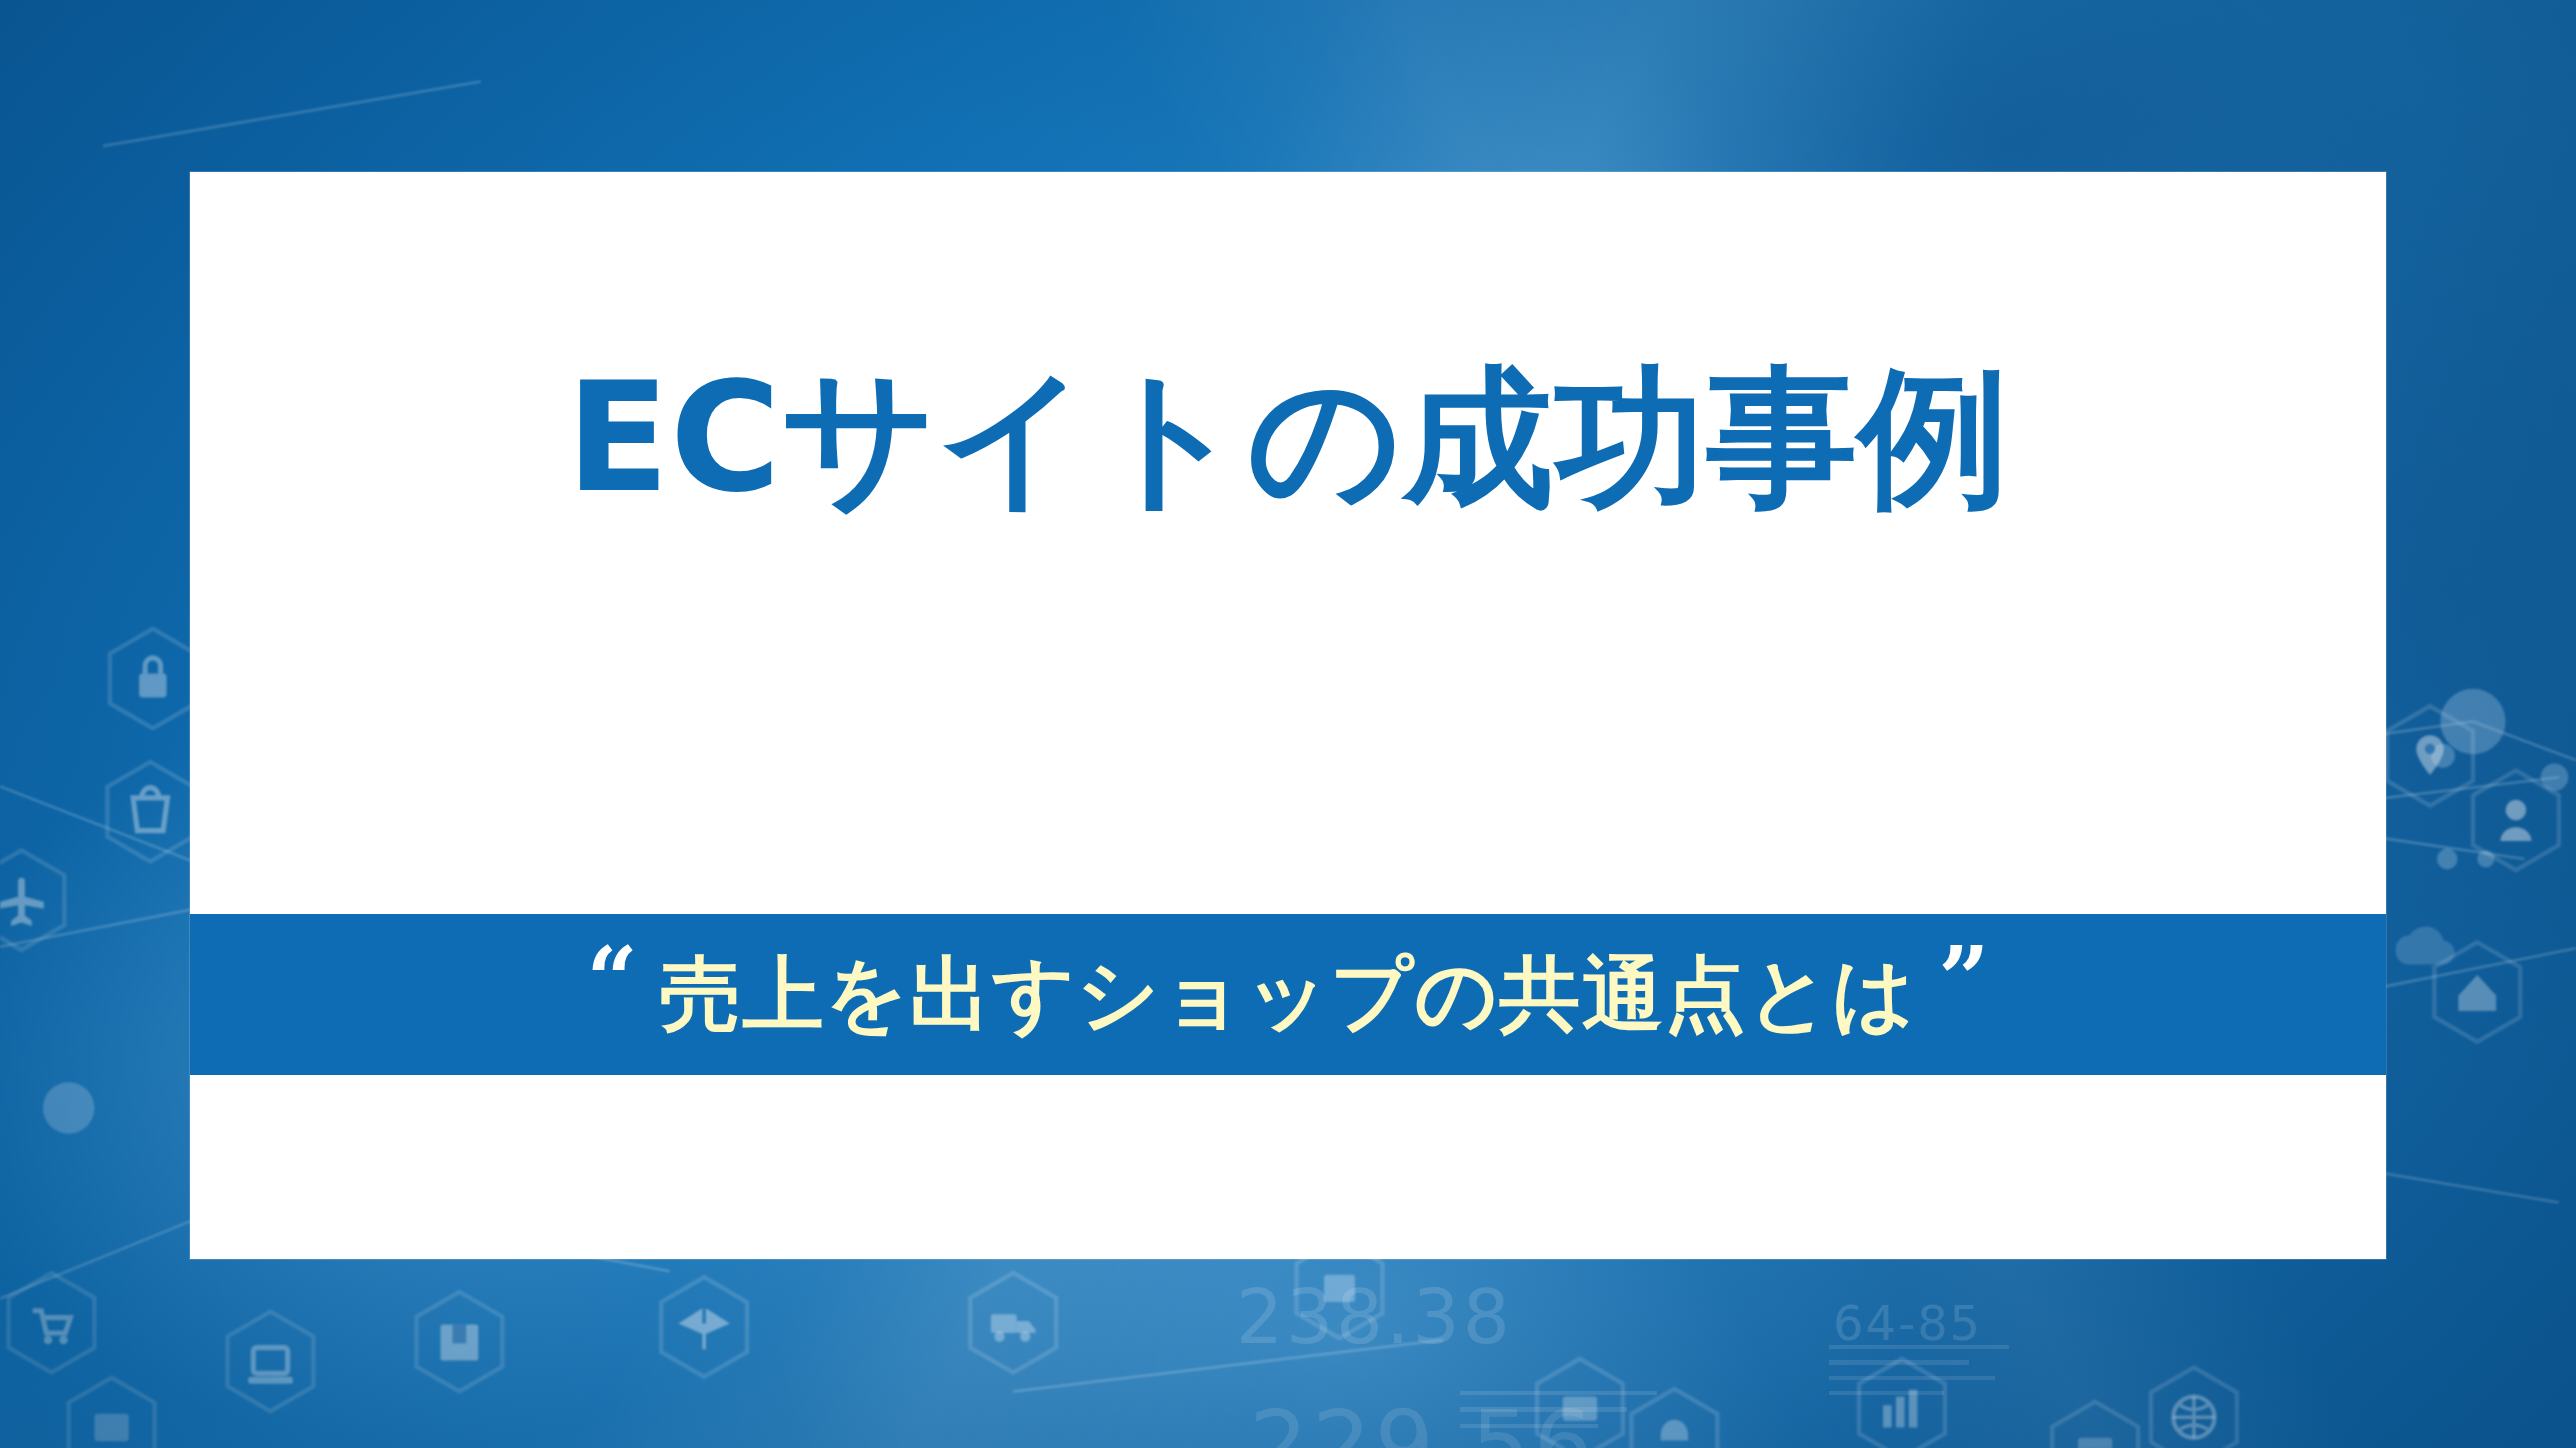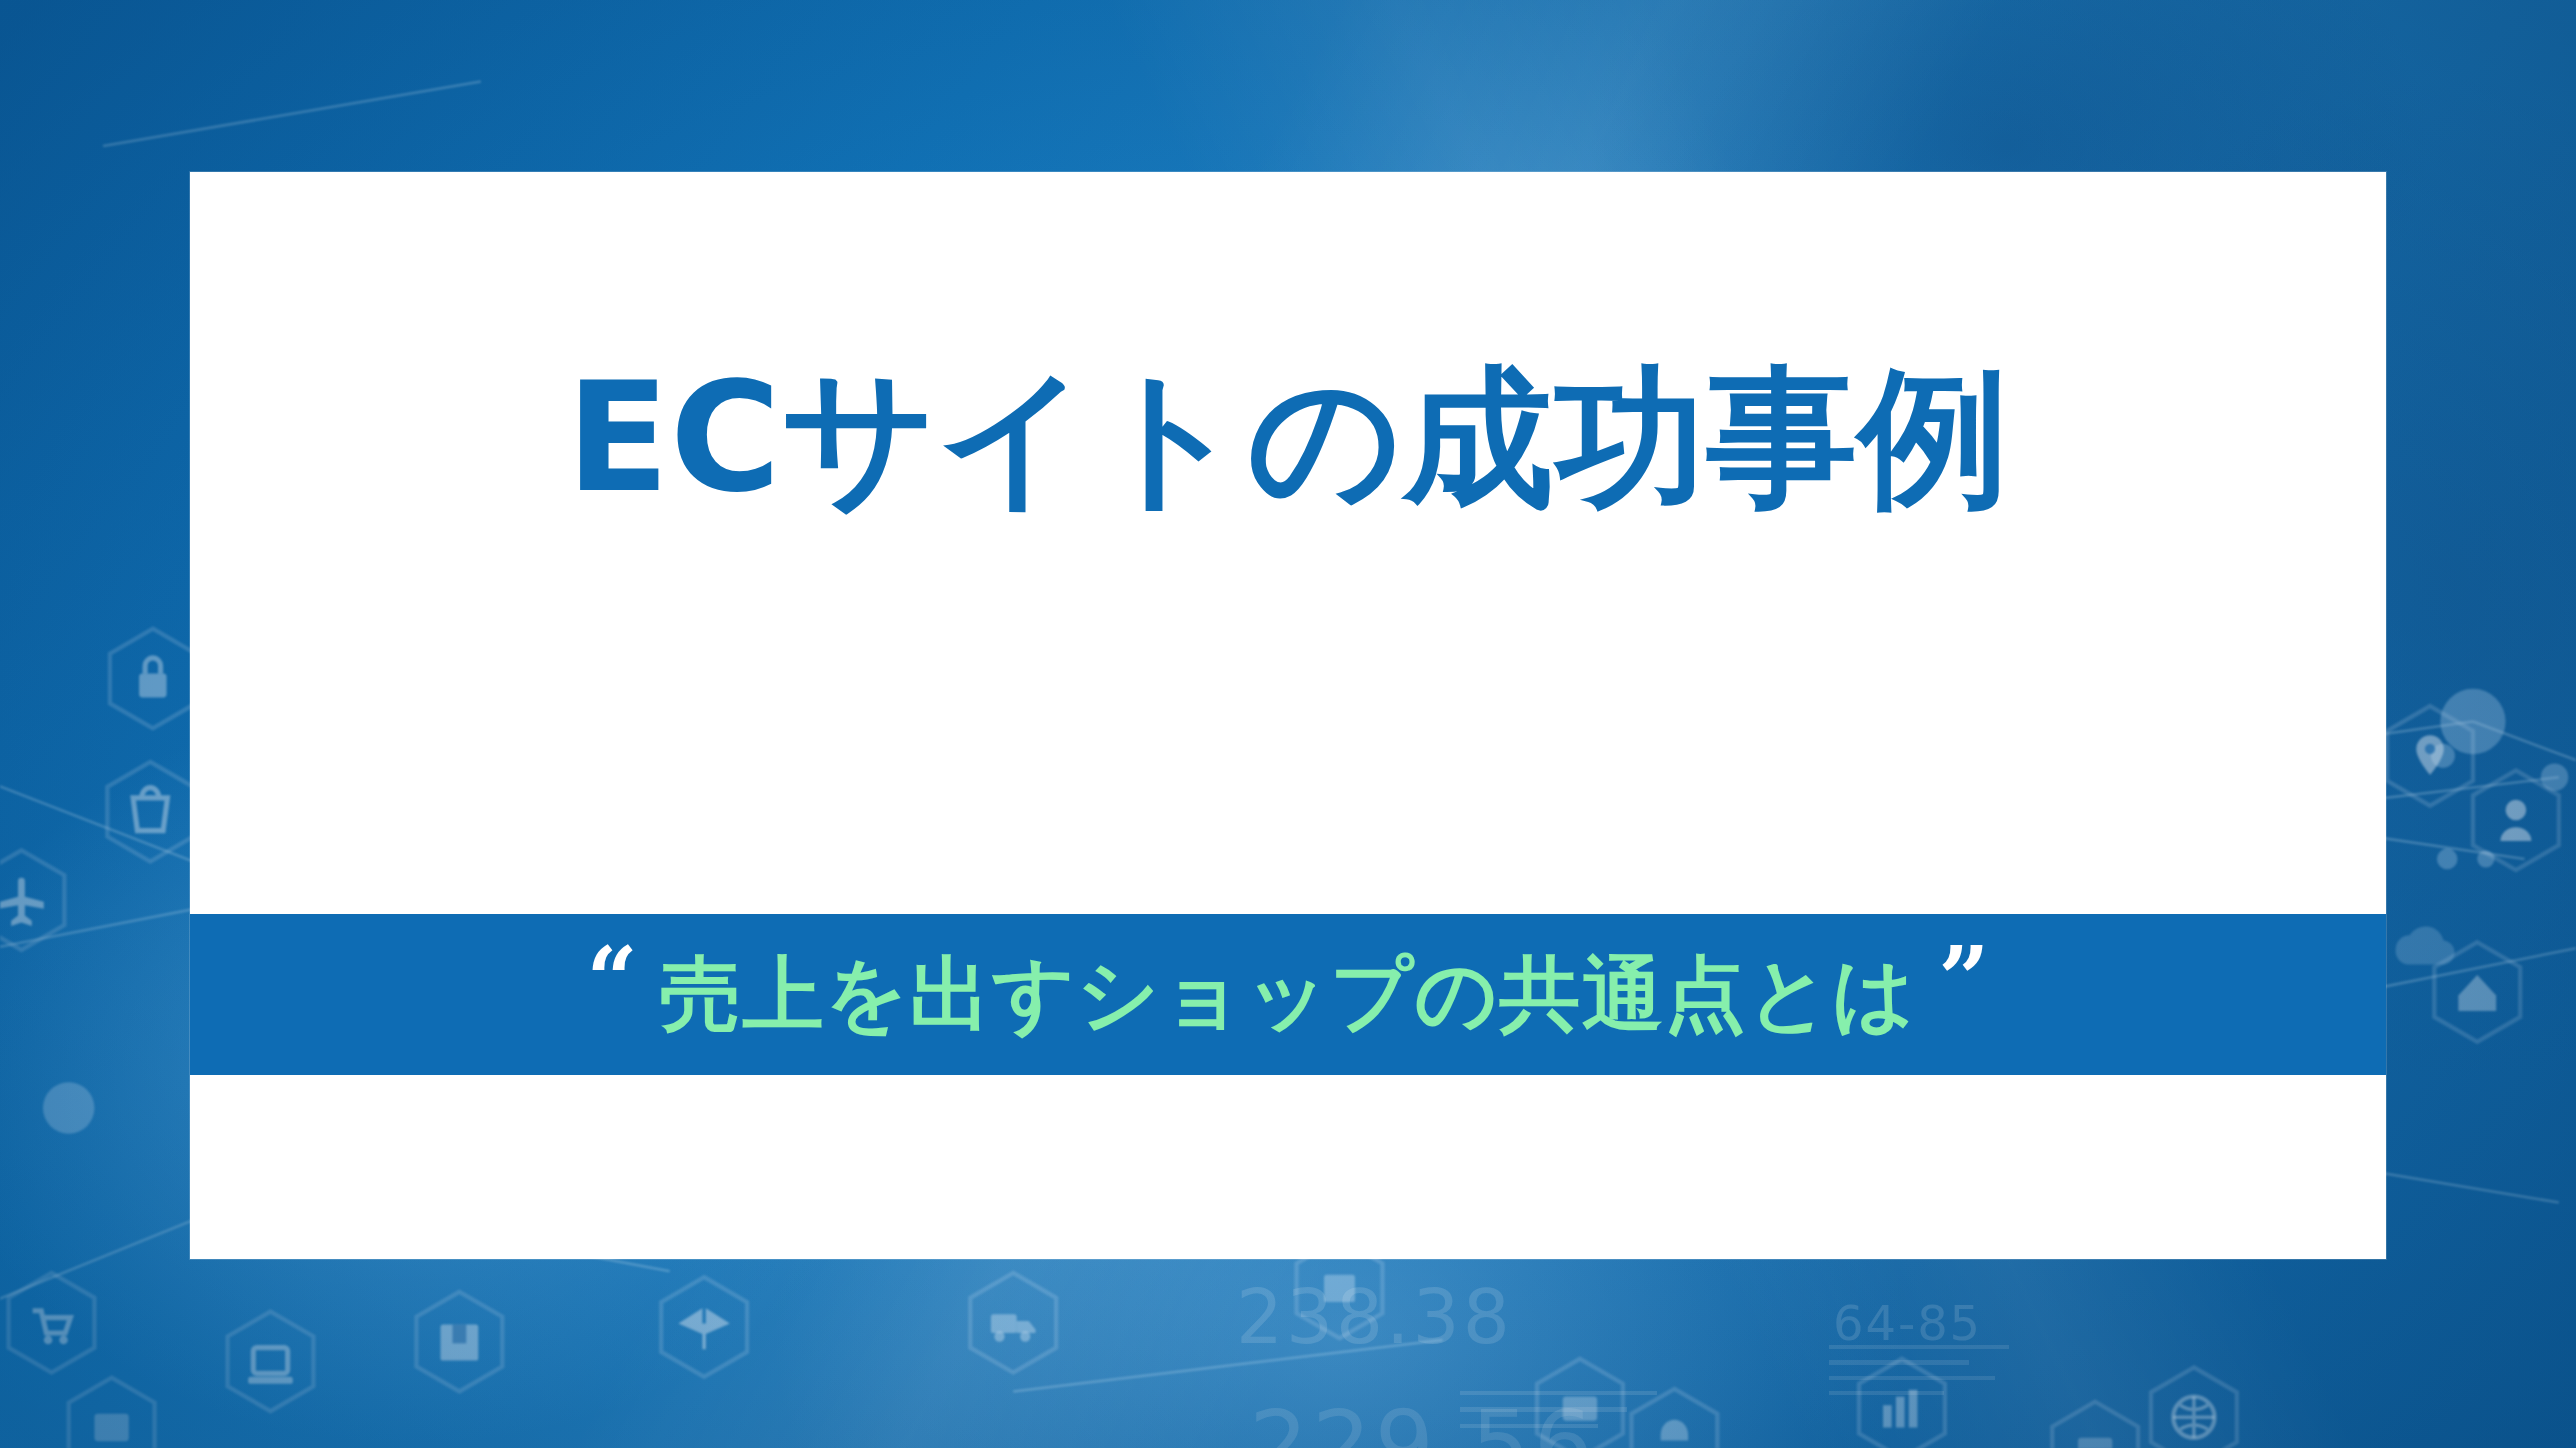--- a/index.html
+++ b/index.html
@@ -94,21 +94,21 @@
     top: 742px;
     width: 100%;
     height: 161px;
     background: #0e6cb4;
     display: flex;
     align-items: center;
     justify-content: center;
     gap: 22px;
   }
   .banner-text {
-    color: #86efac;
+    color: #fef9c3;
     font-family: "DejaVu Sans", "Liberation Sans", sans-serif;
     font-weight: 700;
     font-size: 81px;
     line-height: 1;
     letter-spacing: 0.02em;
     white-space: nowrap;
   }
   .quote {
     color: #ffffff;
     font-family: "DejaVu Serif", "Liberation Serif", serif;

